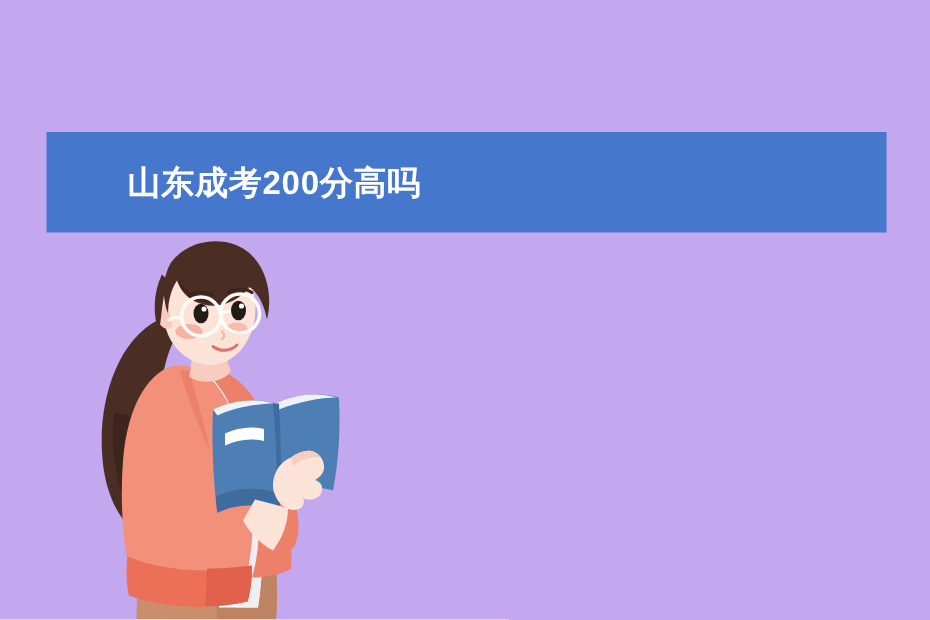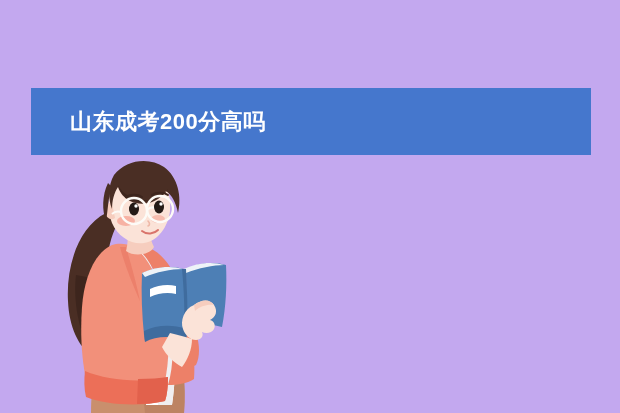--- a/index.html
+++ b/index.html
@@ -24,21 +24,21 @@
   .title-banner {
     position: absolute;
     left: 31px;
     top: 88px;
     width: 560px;
     height: 67px;
     background: #4577cd;
     display: flex;
     align-items: center;
     box-sizing: border-box;
-    padding-left: 39px;
+    padding-left: 54px;
   }
   .title-text {
     color: #ffffff;
     font-size: 22px;
     font-weight: 700;
     letter-spacing: 0.5px;
     line-height: 1;
     white-space: nowrap;
     font-family: "Liberation Sans", "DejaVu Sans", sans-serif;
   }

